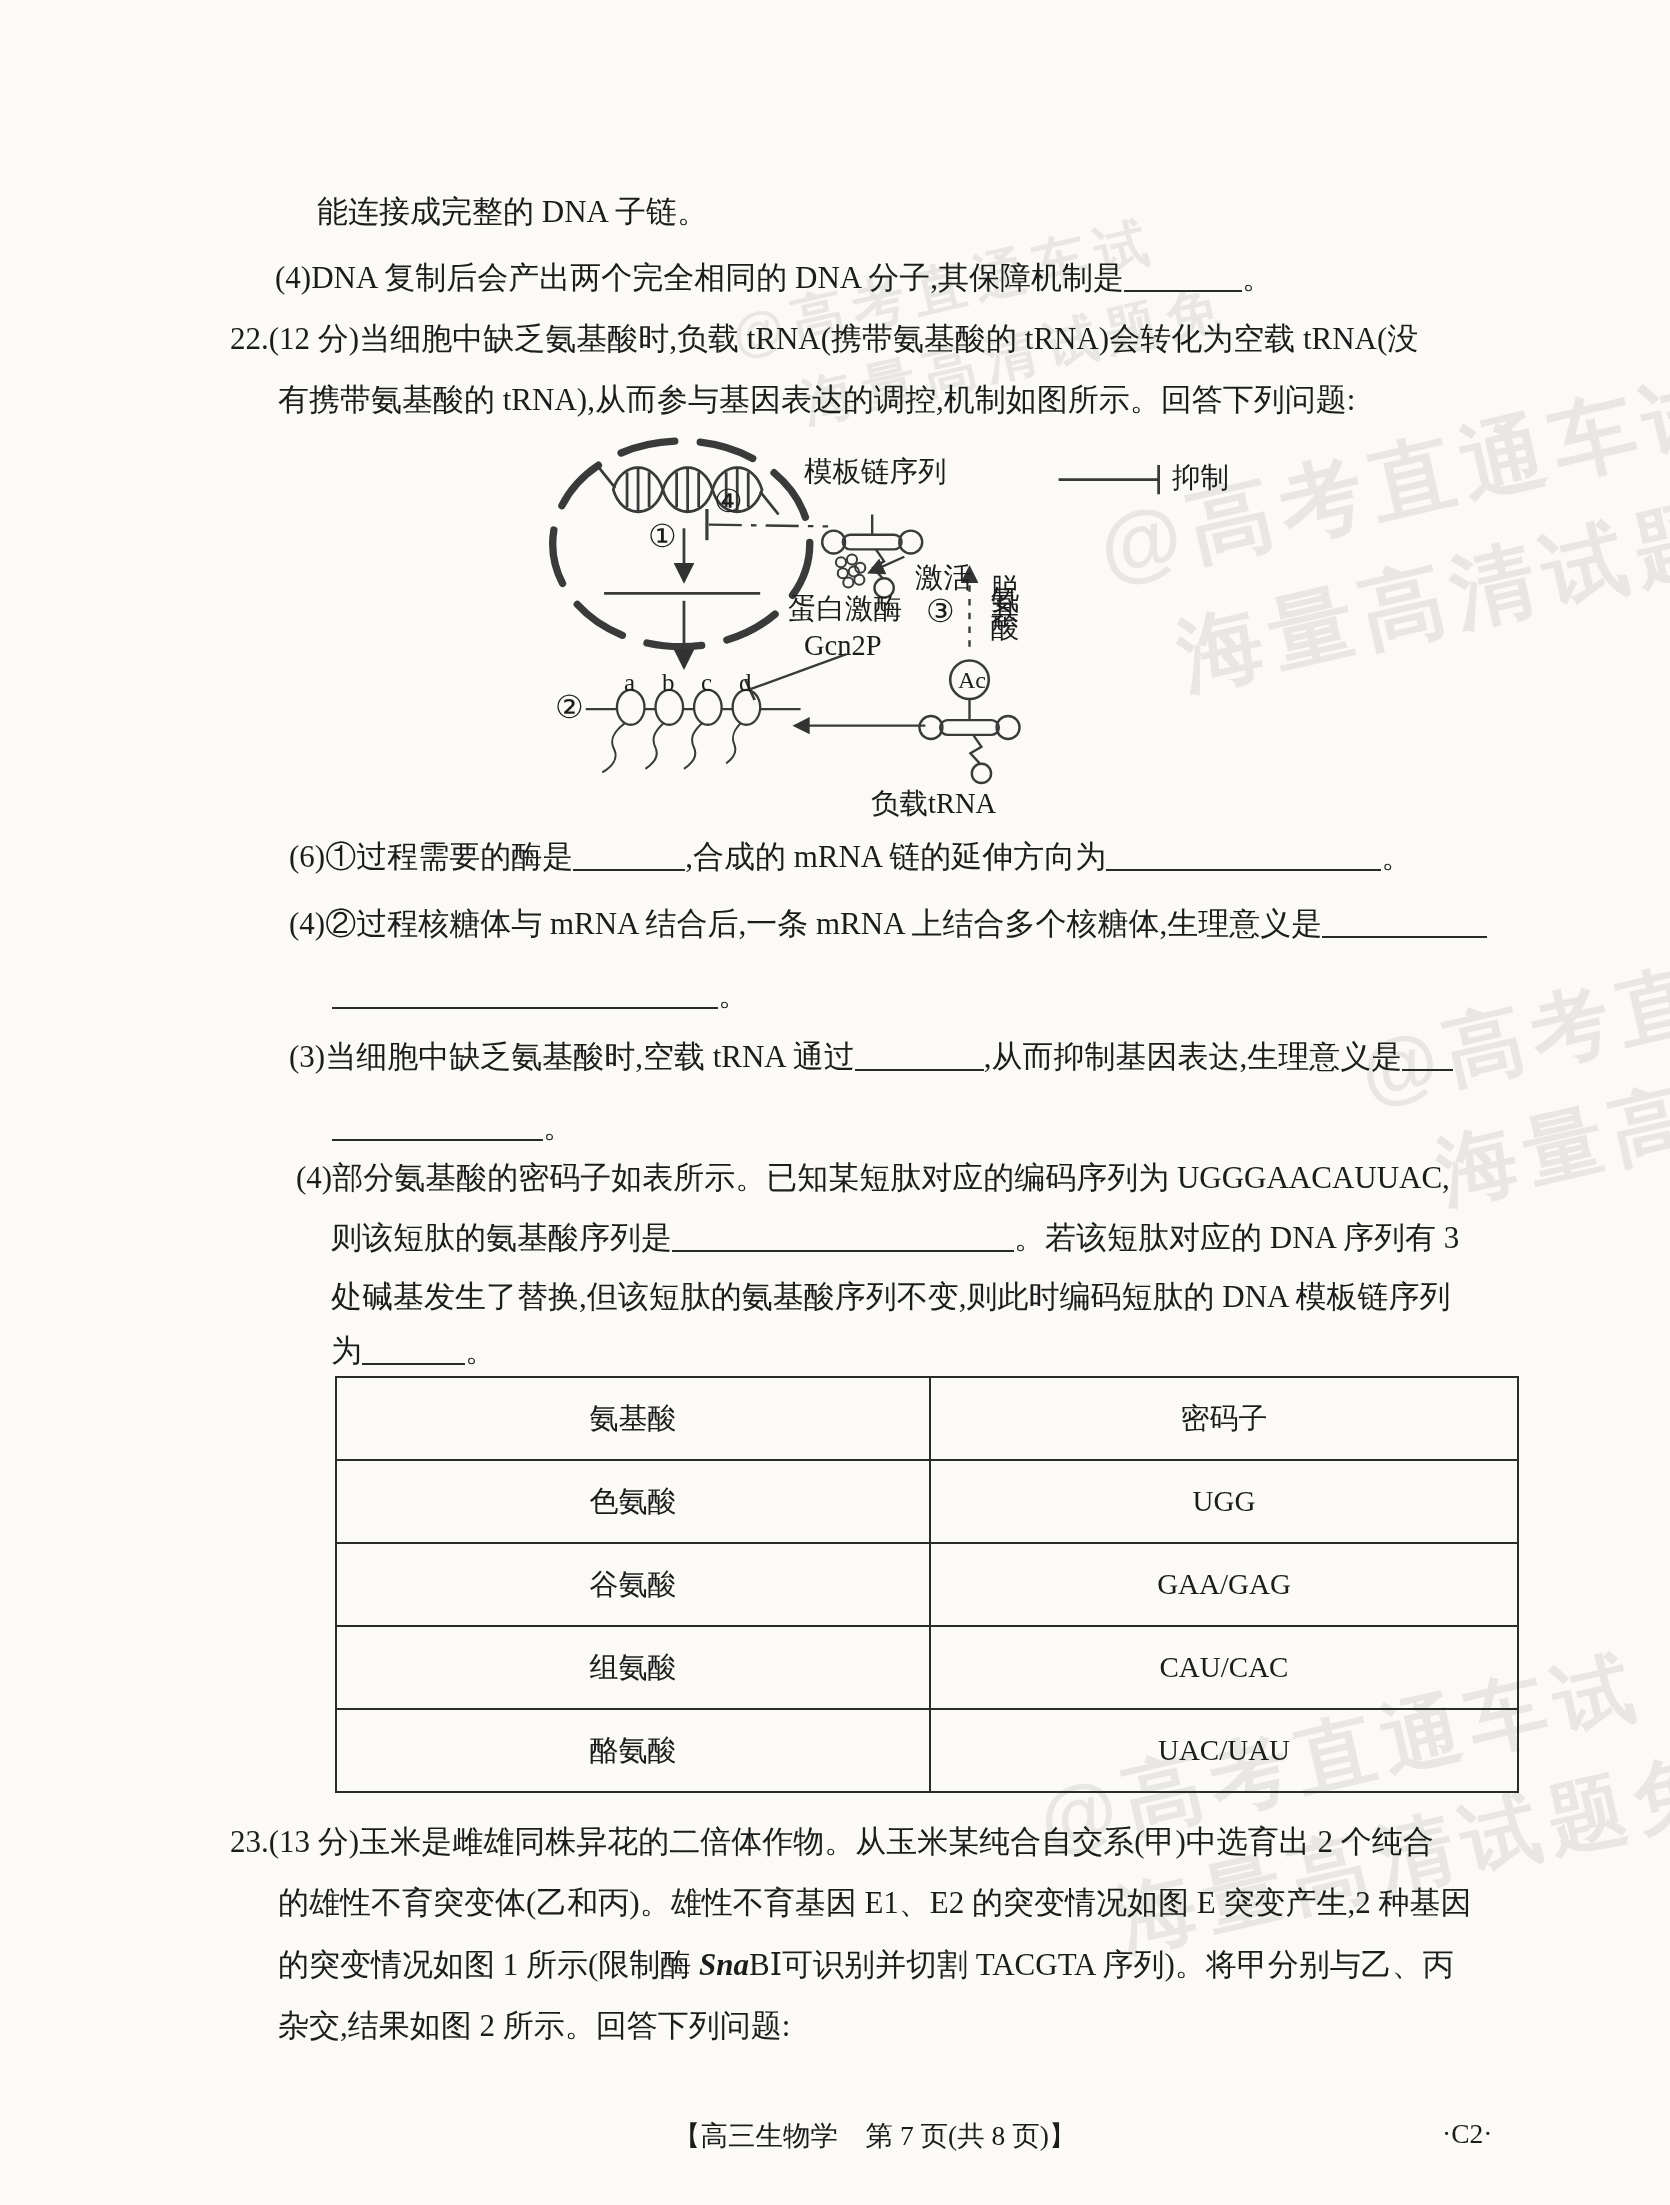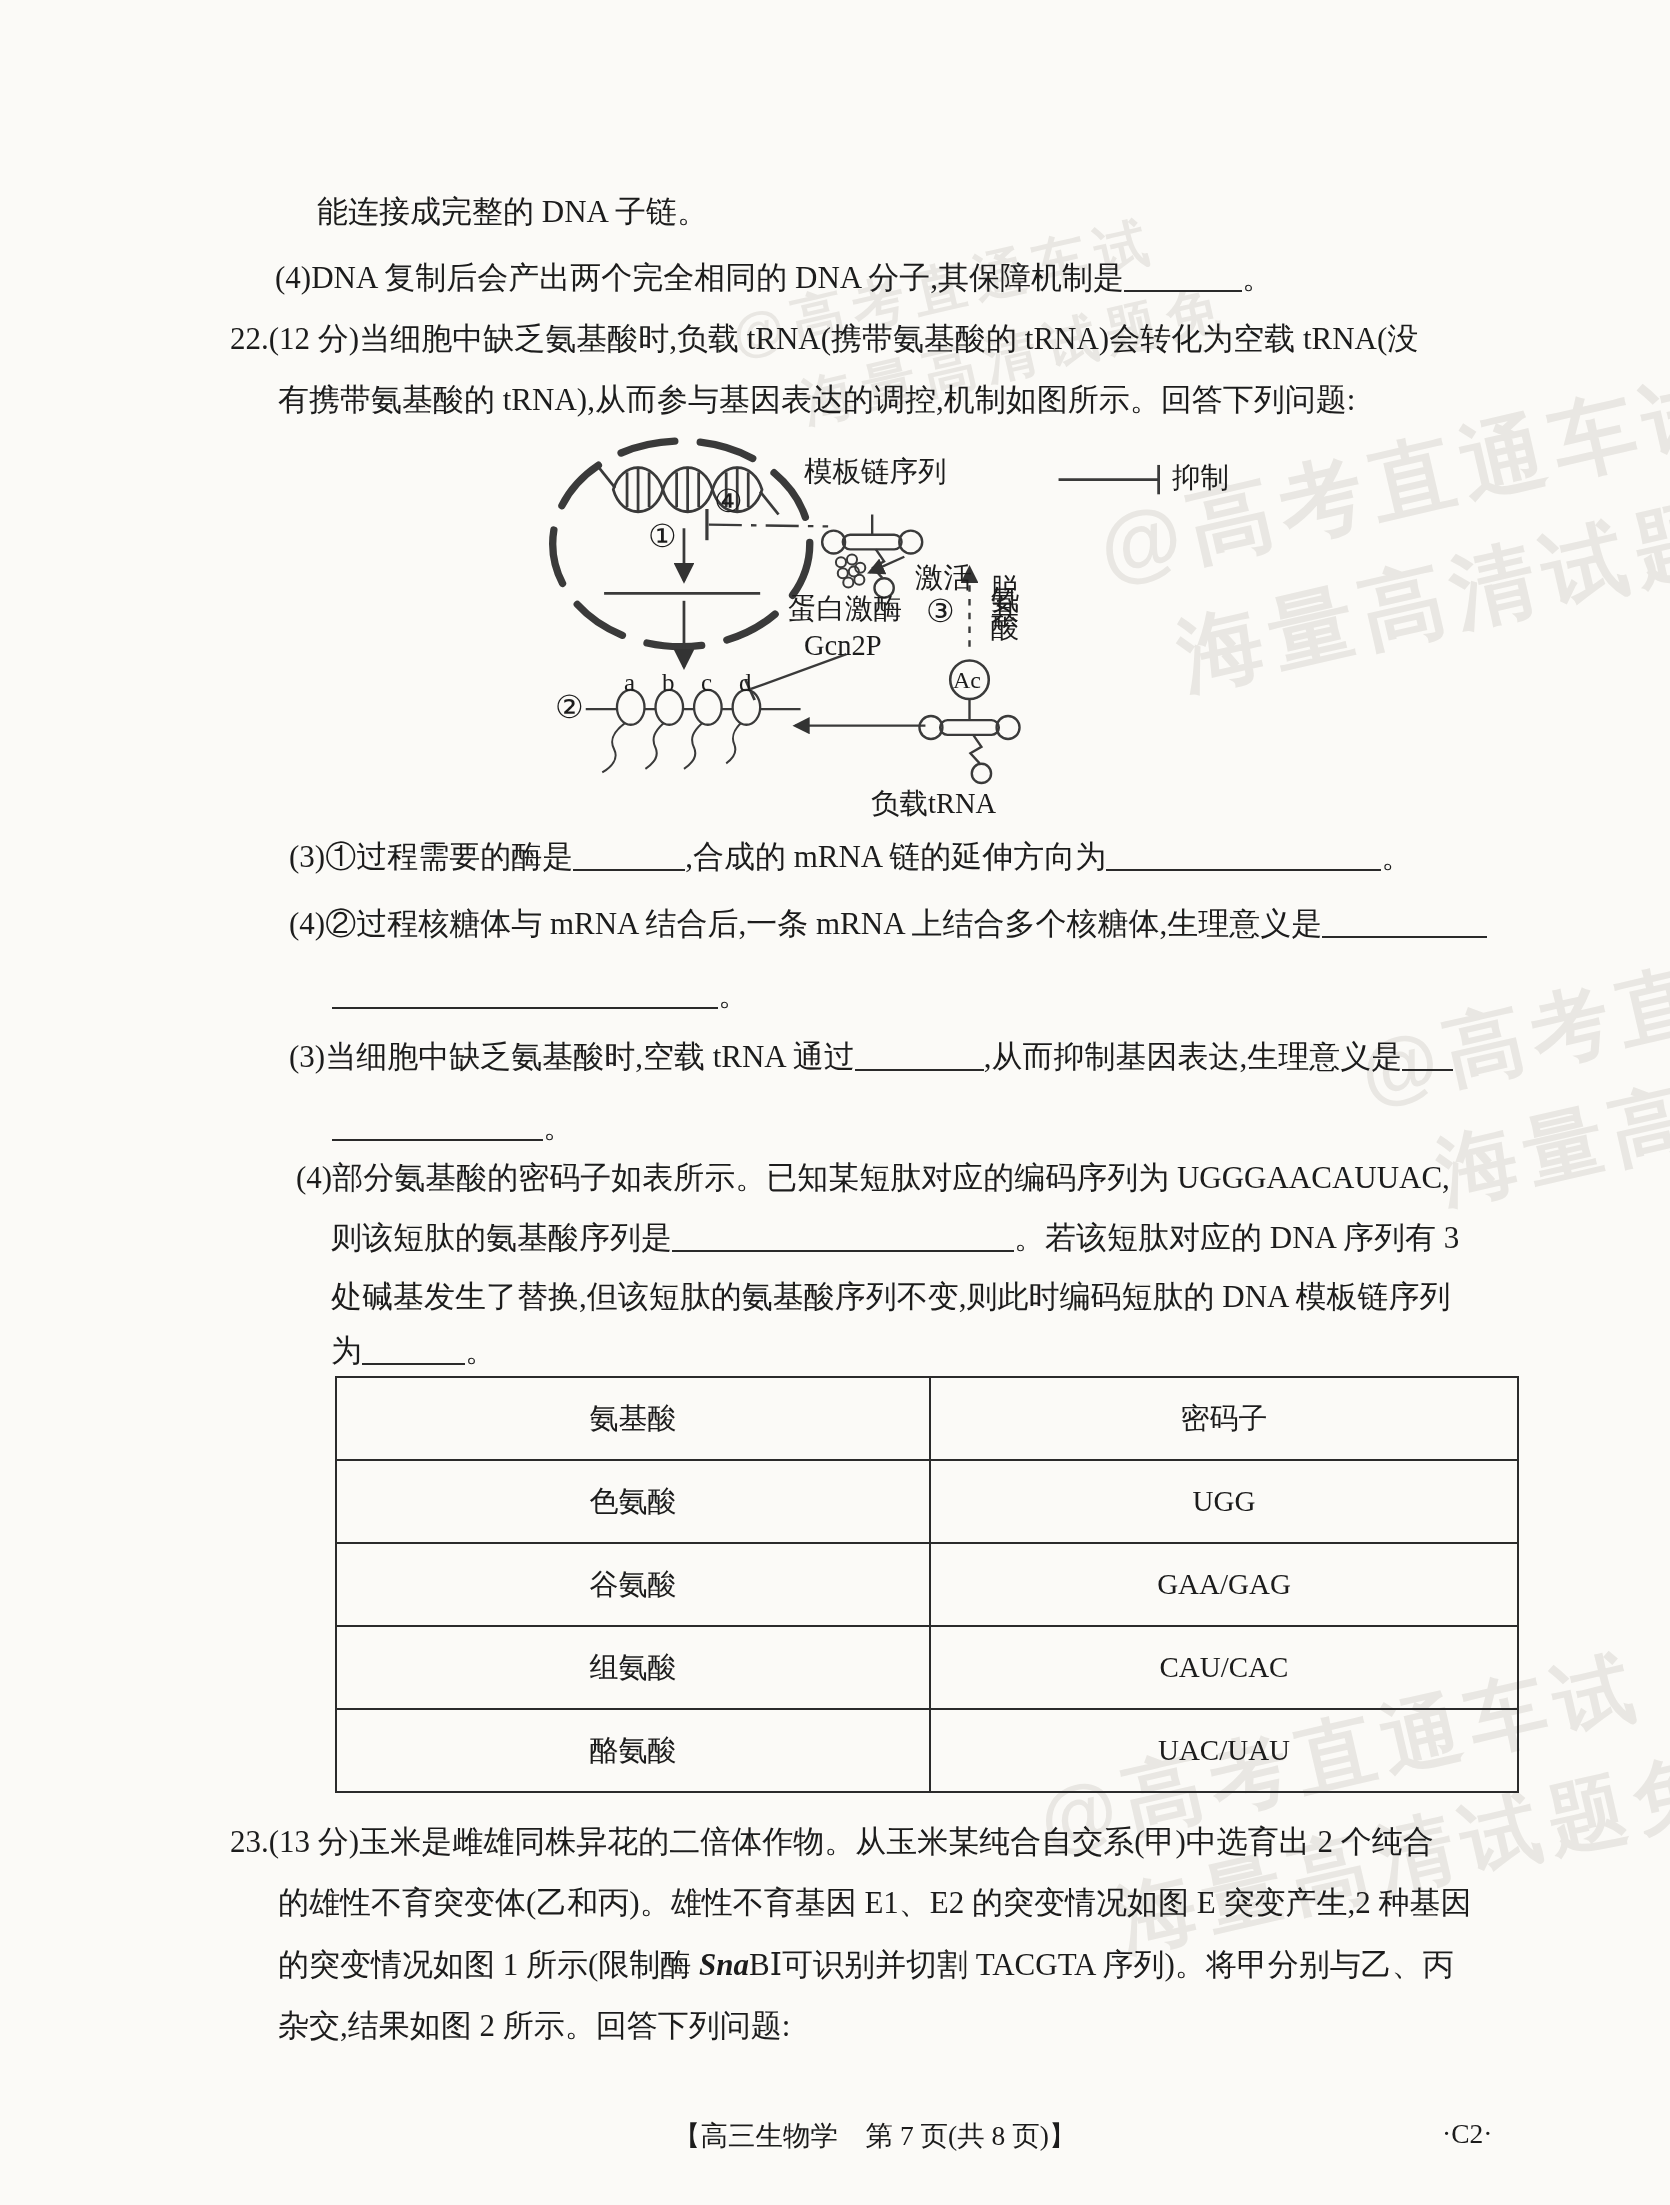--- a/index.html
+++ b/index.html
@@ -163,29 +163,29 @@
   <div class="dnum" style="left:648px;top:520px">①</div>
   <div class="dnum" style="left:555px;top:691px">②</div>
   <div class="dnum" style="left:926px;top:595px">③</div>
   <div class="dnum" style="left:714px;top:485px">④</div>
   <div class="dlabel" style="left:804px;top:456px">模板链序列</div>
   <div class="dlabel" style="left:1172px;top:462px">抑制</div>
   <div class="dlabel" style="left:915px;top:562px">激活</div>
   <div class="dlabel" style="left:788px;top:593px">蛋白激酶</div>
   <div class="dlabel" style="left:804px;top:630px">Gcn2P</div>
   <div class="vtext" style="left:990px;top:551px">脱氨基酸</div>
-  <div class="dlabel" style="left:953px;top:667px;width:33px;text-align:left;font-size:24px">Ac</div>
+  <div class="dlabel" style="left:953px;top:667px;width:33px;text-align:right;font-size:24px">Ac</div>
   <div class="dlabel" style="left:871px;top:788px">负载tRNA</div>
   <div class="dlabel" style="left:624px;top:669px;font-size:25px">a</div>
   <div class="dlabel" style="left:662px;top:669px;font-size:25px">b</div>
   <div class="dlabel" style="left:701px;top:669px;font-size:25px">c</div>
   <div class="dlabel" style="left:739px;top:669px;font-size:25px">d</div>
 
   <div class="ln" style="left:289px;top:838px">
-    <span>(3)①过程需要的酶是</span><span class="bk" style="width:112px"></span><span>,合成的 mRNA 链的延伸方向为</span><span class="bk" style="width:275px"></span><span>。</span>
+    <span>(6)①过程需要的酶是</span><span class="bk" style="width:112px"></span><span>,合成的 mRNA 链的延伸方向为</span><span class="bk" style="width:275px"></span><span>。</span>
   </div>
   <div class="ln" style="left:289px;top:905px">
     <span>(4)②过程核糖体与 mRNA 结合后,一条 mRNA 上结合多个核糖体,生理意义是</span><span class="bk" style="width:165px"></span>
   </div>
   <div class="ln" style="left:332px;top:976px">
     <span class="bk" style="width:386px"></span><span>。</span>
   </div>
   <div class="ln" style="left:289px;top:1038px">
     <span>(3)当细胞中缺乏氨基酸时,空载 tRNA 通过</span><span class="bk" style="width:129px"></span><span>,从而抑制基因表达,生理意义是</span><span class="bk" style="width:51px"></span>
   </div>

